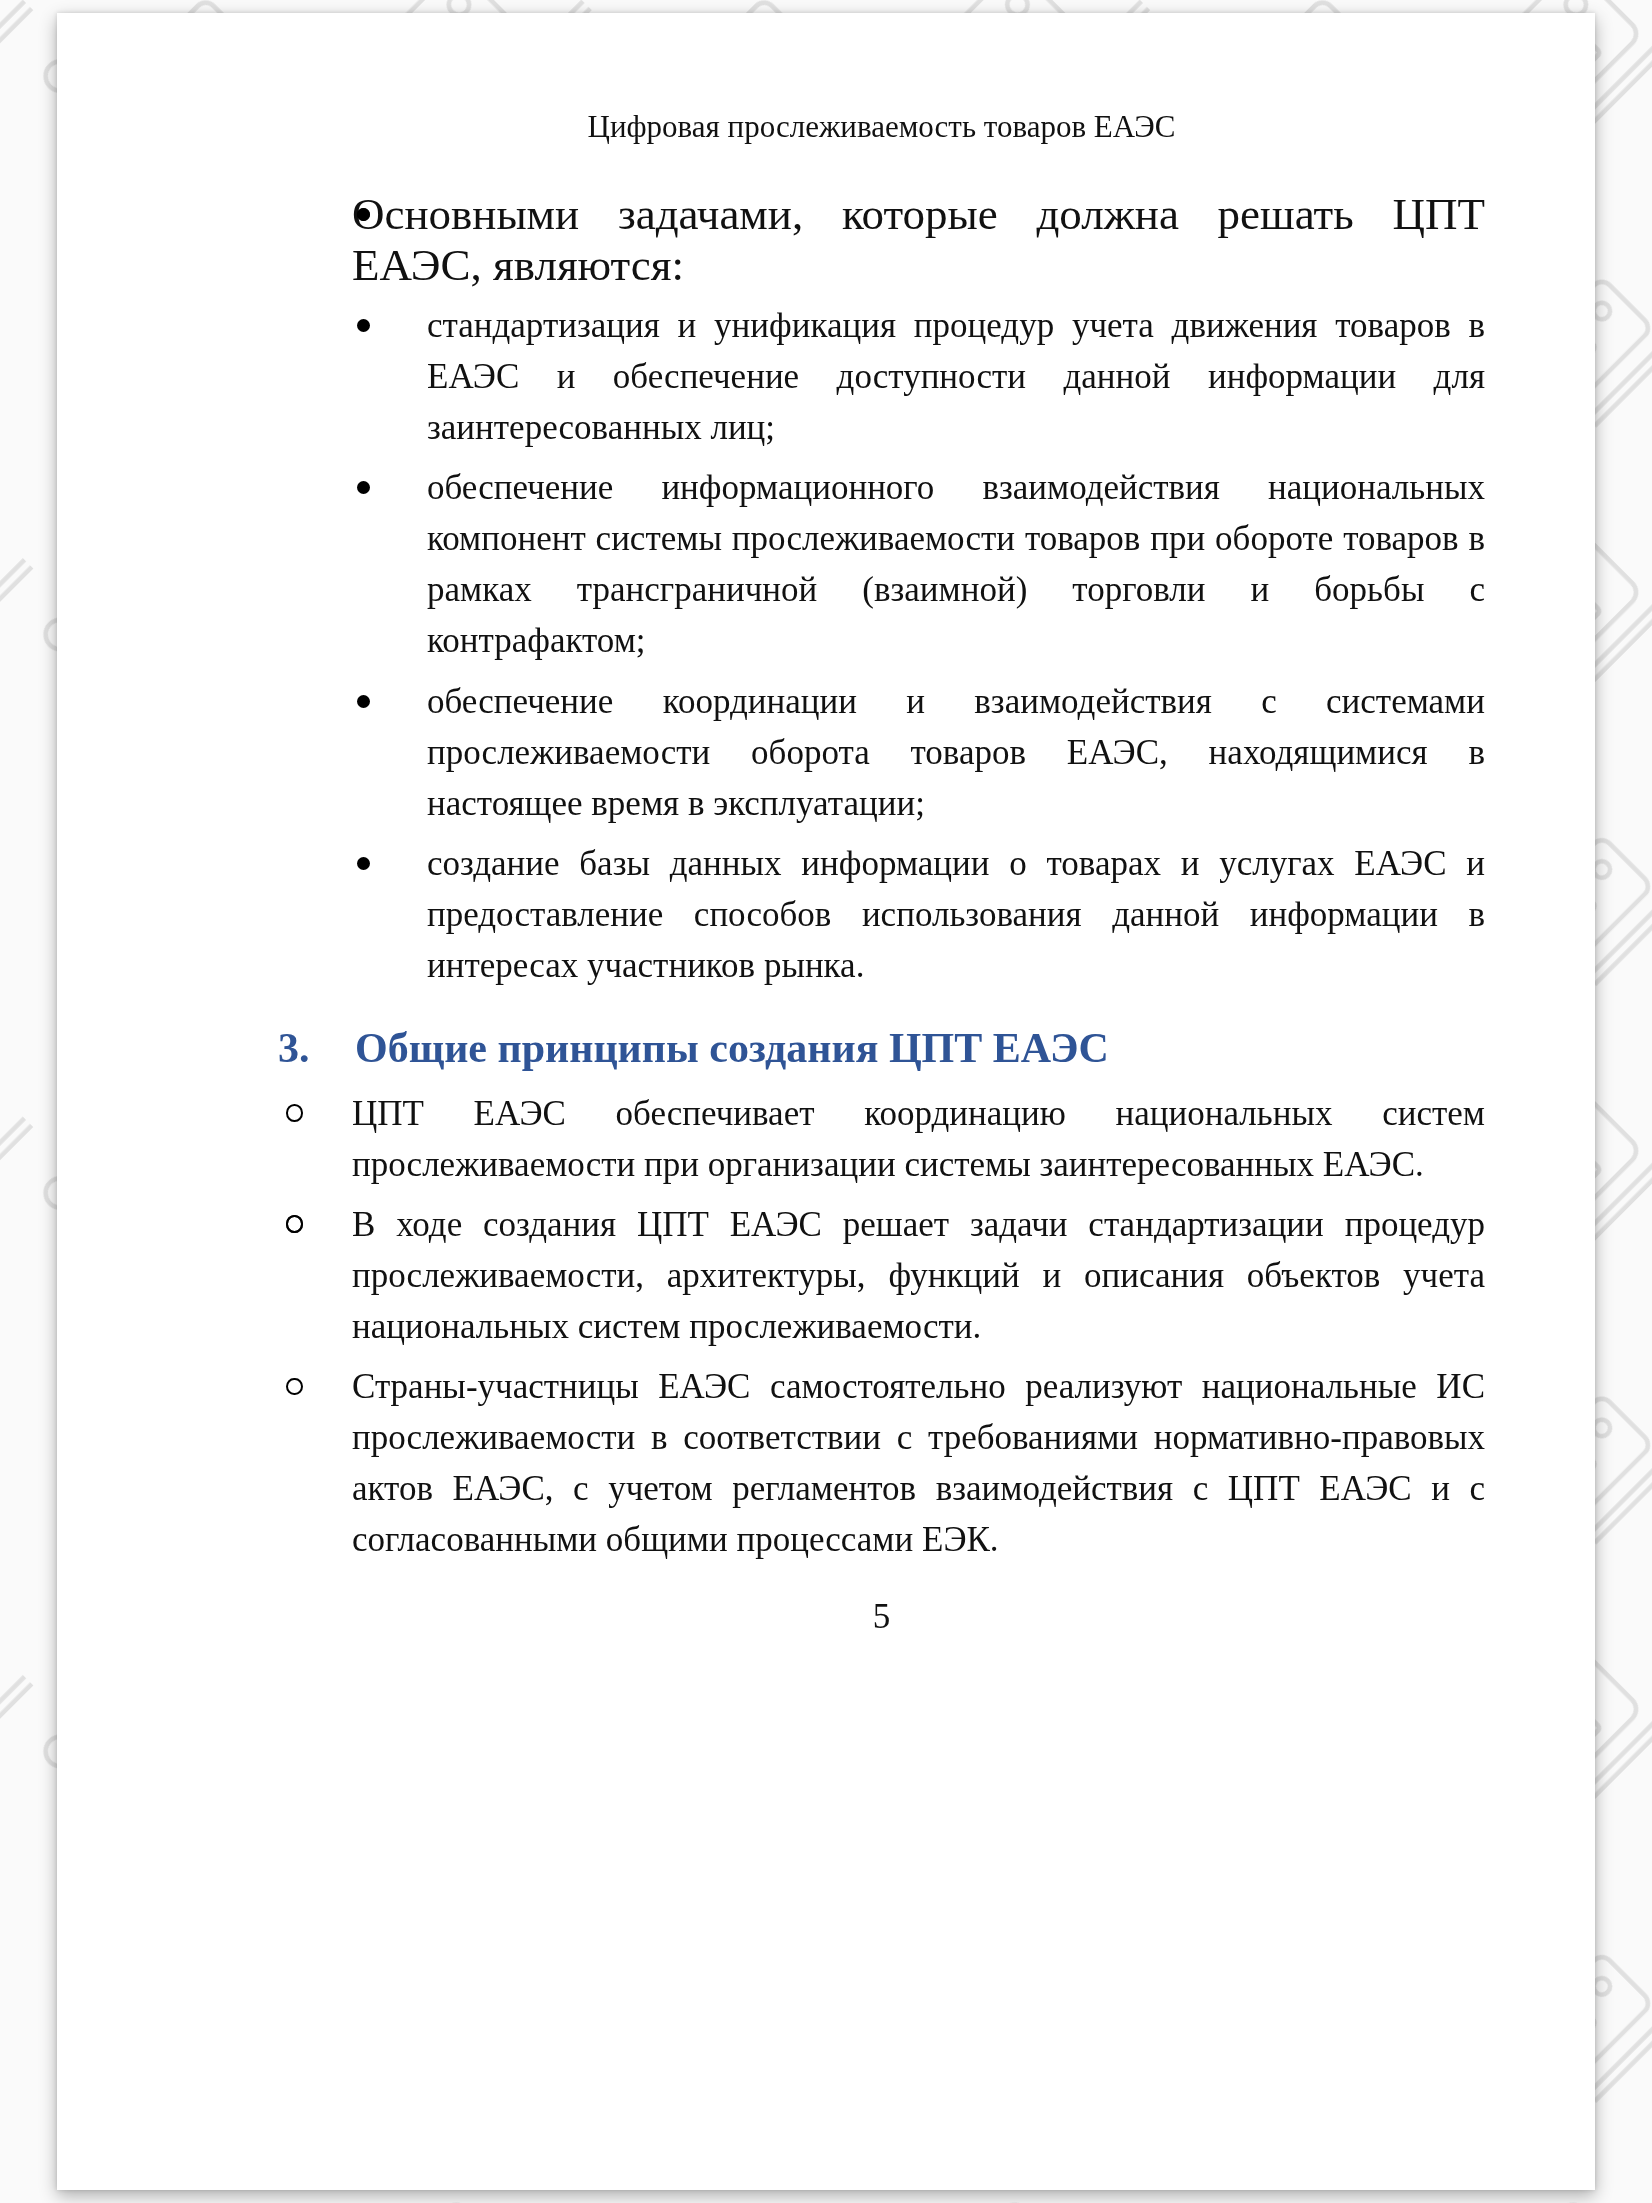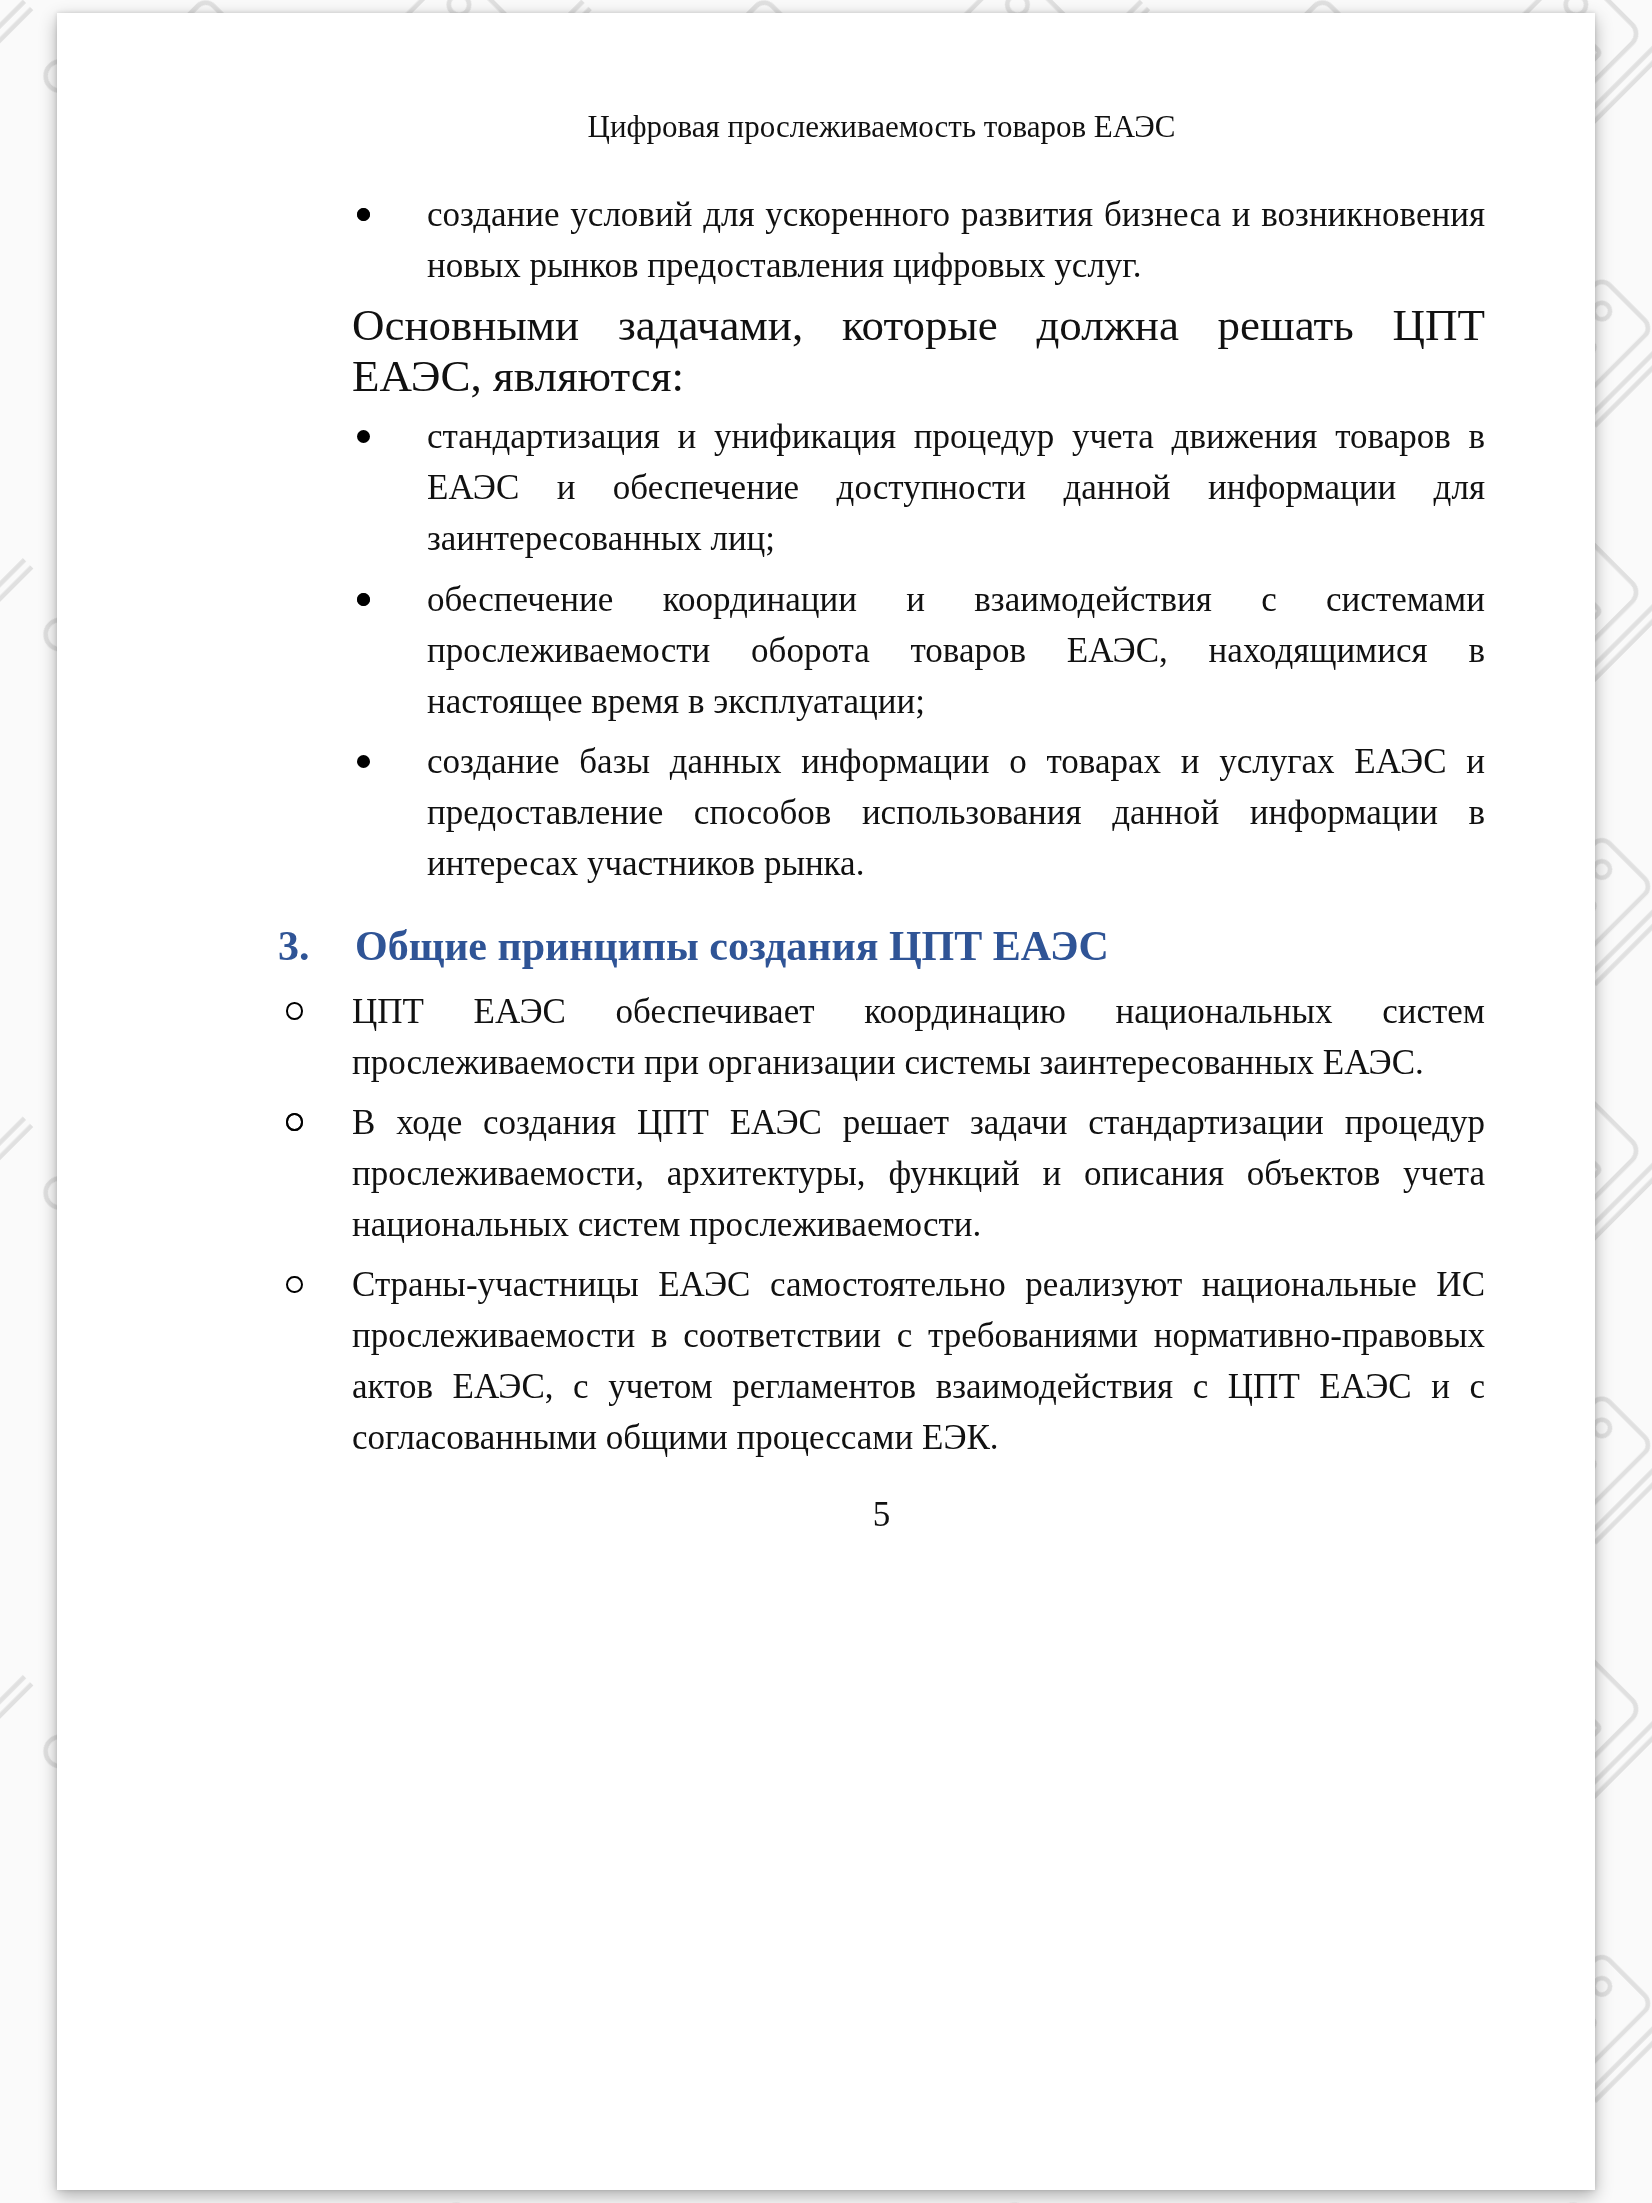--- a/index.html
+++ b/index.html
@@ -107,24 +107,24 @@
     </defs>
     <rect width="1800" height="2400" fill="#fafafa"></rect>
     <rect width="1800" height="2400" fill="url(#devpat)"></rect>
   </svg>
 
   <div class="page">
     <div class="doc-header">Цифровая прослеживаемость товаров ЕАЭС</div>
 
     <div id="doc-content">
         <div class="li bullet"><span class="marker"></span></div>
-        <div class="li bullet"><span class="marker"></span><span>создание условий для ускоренного развития бизнеса и возникновения новых рынков предоставления цифровых услуг.</span></div>
+        <div class="li bullet"><span class="marker"></span></div>
         <div class="para">Основными задачами, которые должна решать ЦПТ ЕАЭС, являются:</div>
         <div class="li bullet"><span class="marker"></span><span>стандартизация и унификация процедур учета движения товаров в ЕАЭС и обеспечение доступности данной информации для заинтересованных лиц;</span></div>
-        <div class="li bullet"><span class="marker"></span></div>
+        <div class="li bullet"><span class="marker"></span><span>обеспечение информационного взаимодействия национальных компонент системы прослеживаемости товаров при обороте товаров в рамках трансграничной (взаимной) торговли и борьбы с контрафактом;</span></div>
         <div class="li bullet"><span class="marker"></span><span>обеспечение координации и взаимодействия с системами прослеживаемости оборота товаров ЕАЭС, находящимися в настоящее время в эксплуатации;</span></div>
         <div class="li bullet"><span class="marker"></span><span>создание базы данных информации о товарах и услугах ЕАЭС и предоставление способов использования данной информации в интересах участников рынка.</span></div>
         <div class="heading">
           <span class="h-num">3.</span>
           <span class="h-text">Общие принципы создания ЦПТ ЕАЭС</span>
         </div>
         <div class="li obullet"><span class="marker"></span><span>ЦПТ ЕАЭС обеспечивает координацию национальных систем прослеживаемости при организации системы заинтересованных ЕАЭС.</span></div>
         <div class="li obullet"><span class="marker"></span></div>
         <div class="li obullet"><span class="marker"></span><span>В ходе создания ЦПТ ЕАЭС решает задачи стандартизации процедур прослеживаемости, архитектуры, функций и описания объектов учета национальных систем прослеживаемости.</span></div>
         <div class="li obullet"><span class="marker"></span><span>Страны-участницы ЕАЭС самостоятельно реализуют национальные ИС прослеживаемости в соответствии с требованиями нормативно-правовых актов ЕАЭС, с учетом регламентов взаимодействия с ЦПТ ЕАЭС и с согласованными общими процессами ЕЭК.</span></div>

